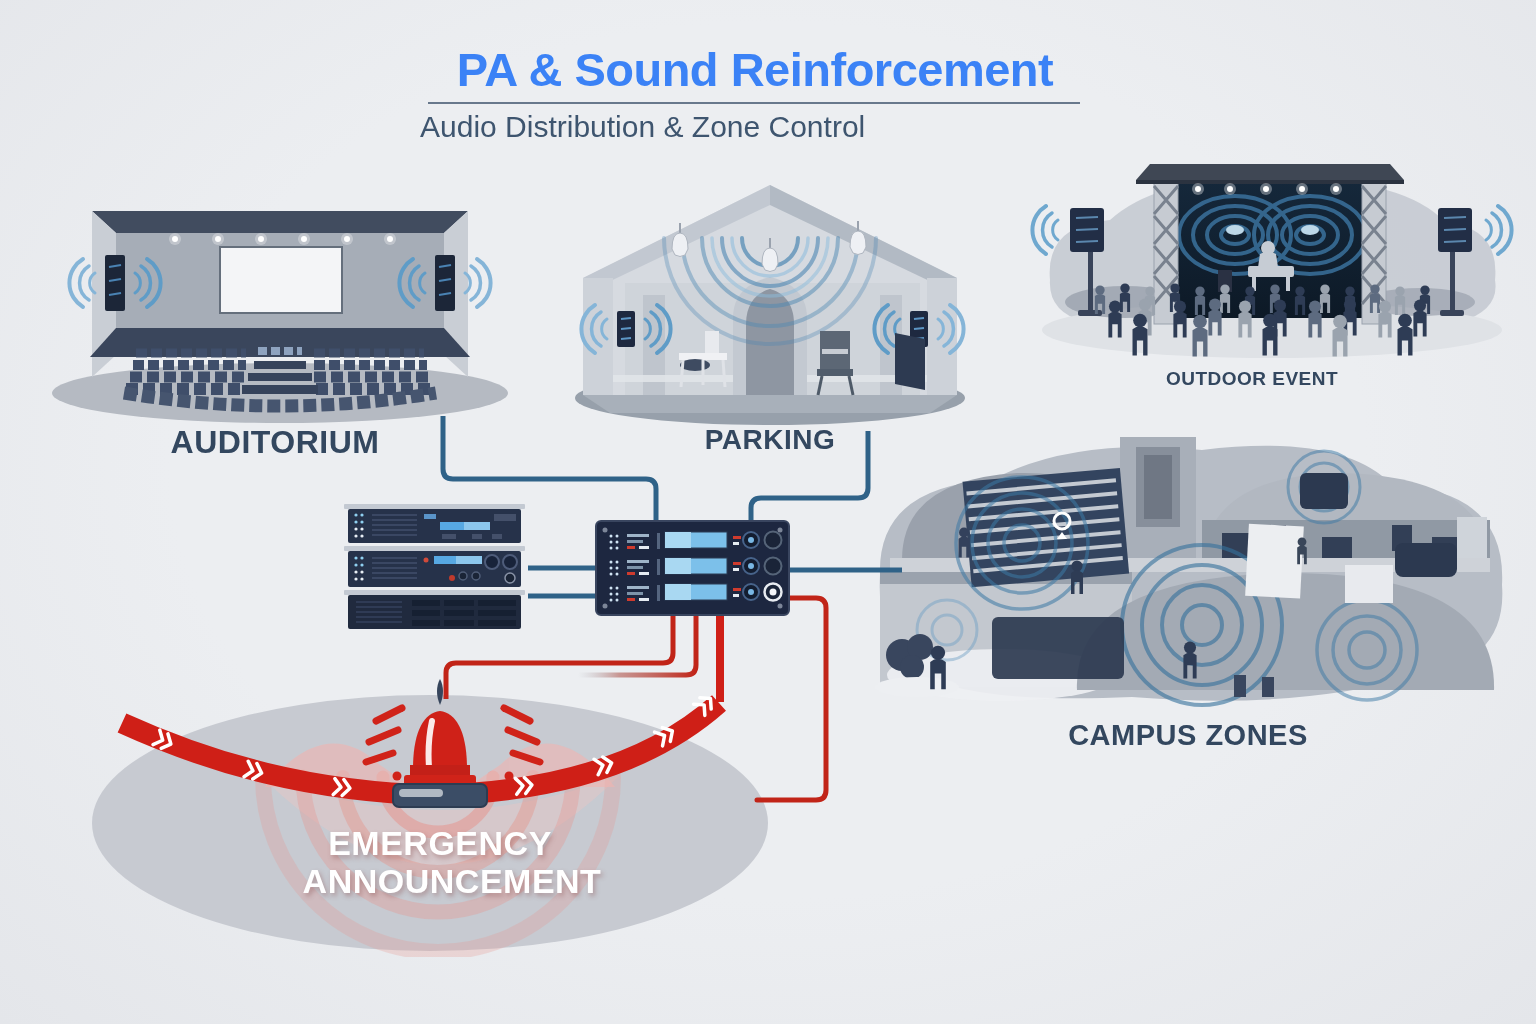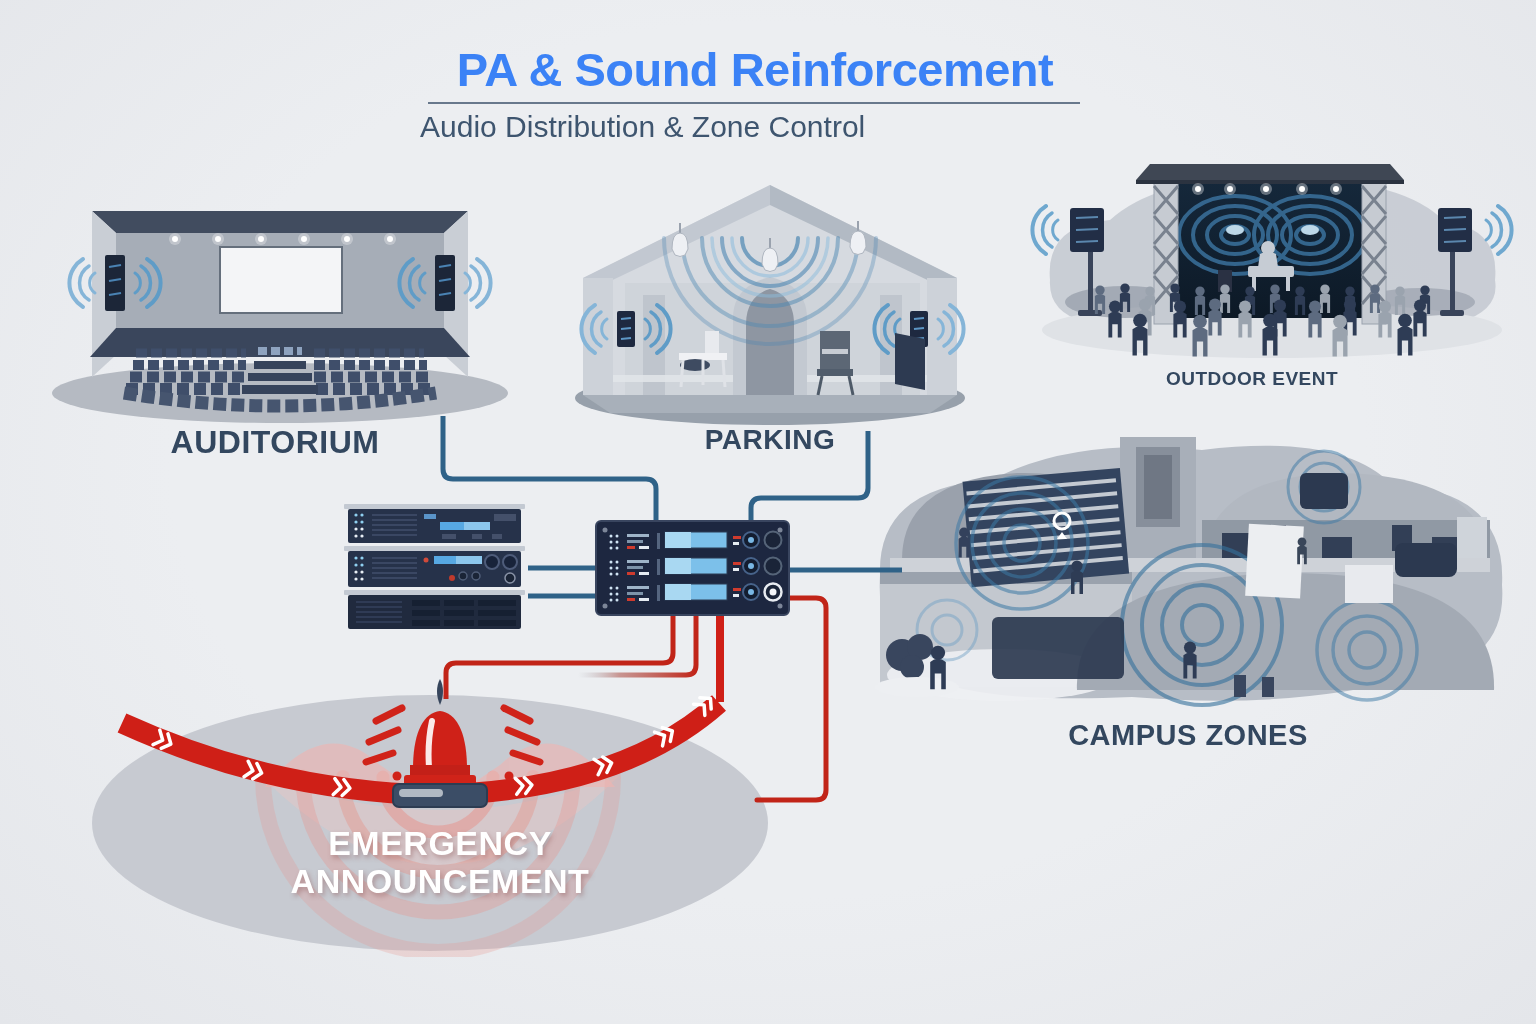--- a/index.html
+++ b/index.html
@@ -20,21 +20,21 @@
   #title{
     position:absolute;left:420px;top:42px;width:670px;text-align:center;
     font-size:47px;font-weight:800;color:#3b82f6;letter-spacing:-.5px;
   }
   #title-rule{position:absolute;left:428px;top:102px;width:652px;height:2px;background:#68788c;}
   #subtitle{
     position:absolute;left:420px;top:110px;width:670px;
     font-size:30px;font-weight:500;color:#3e556f;
   }
   #emg1{left:270px;top:824px;width:340px;font-size:34px;}
-  #emg2{left:240px;top:862px;width:400px;font-size:34px;}.z2{z-index:2}.z3{z-index:3}.z4{z-index:4}.z5{z-index:5}
+  #emg2{left:252px;top:862px;width:400px;font-size:34px;}.z2{z-index:2}.z3{z-index:3}.z4{z-index:4}.z5{z-index:5}
   svg{display:block;}
 </style>
 </head>
 <body>
 
 <svg width="0" height="0" class="abs" aria-hidden="true">
   <defs>
     <g id="arcs3" fill="none" stroke-linecap="round">
       <path d="M6,-10 A12,12 0 0 1 6,10" stroke-width="3"></path>
       <path d="M12,-17 A20,20 0 0 1 12,17" stroke-width="3.5"></path>

